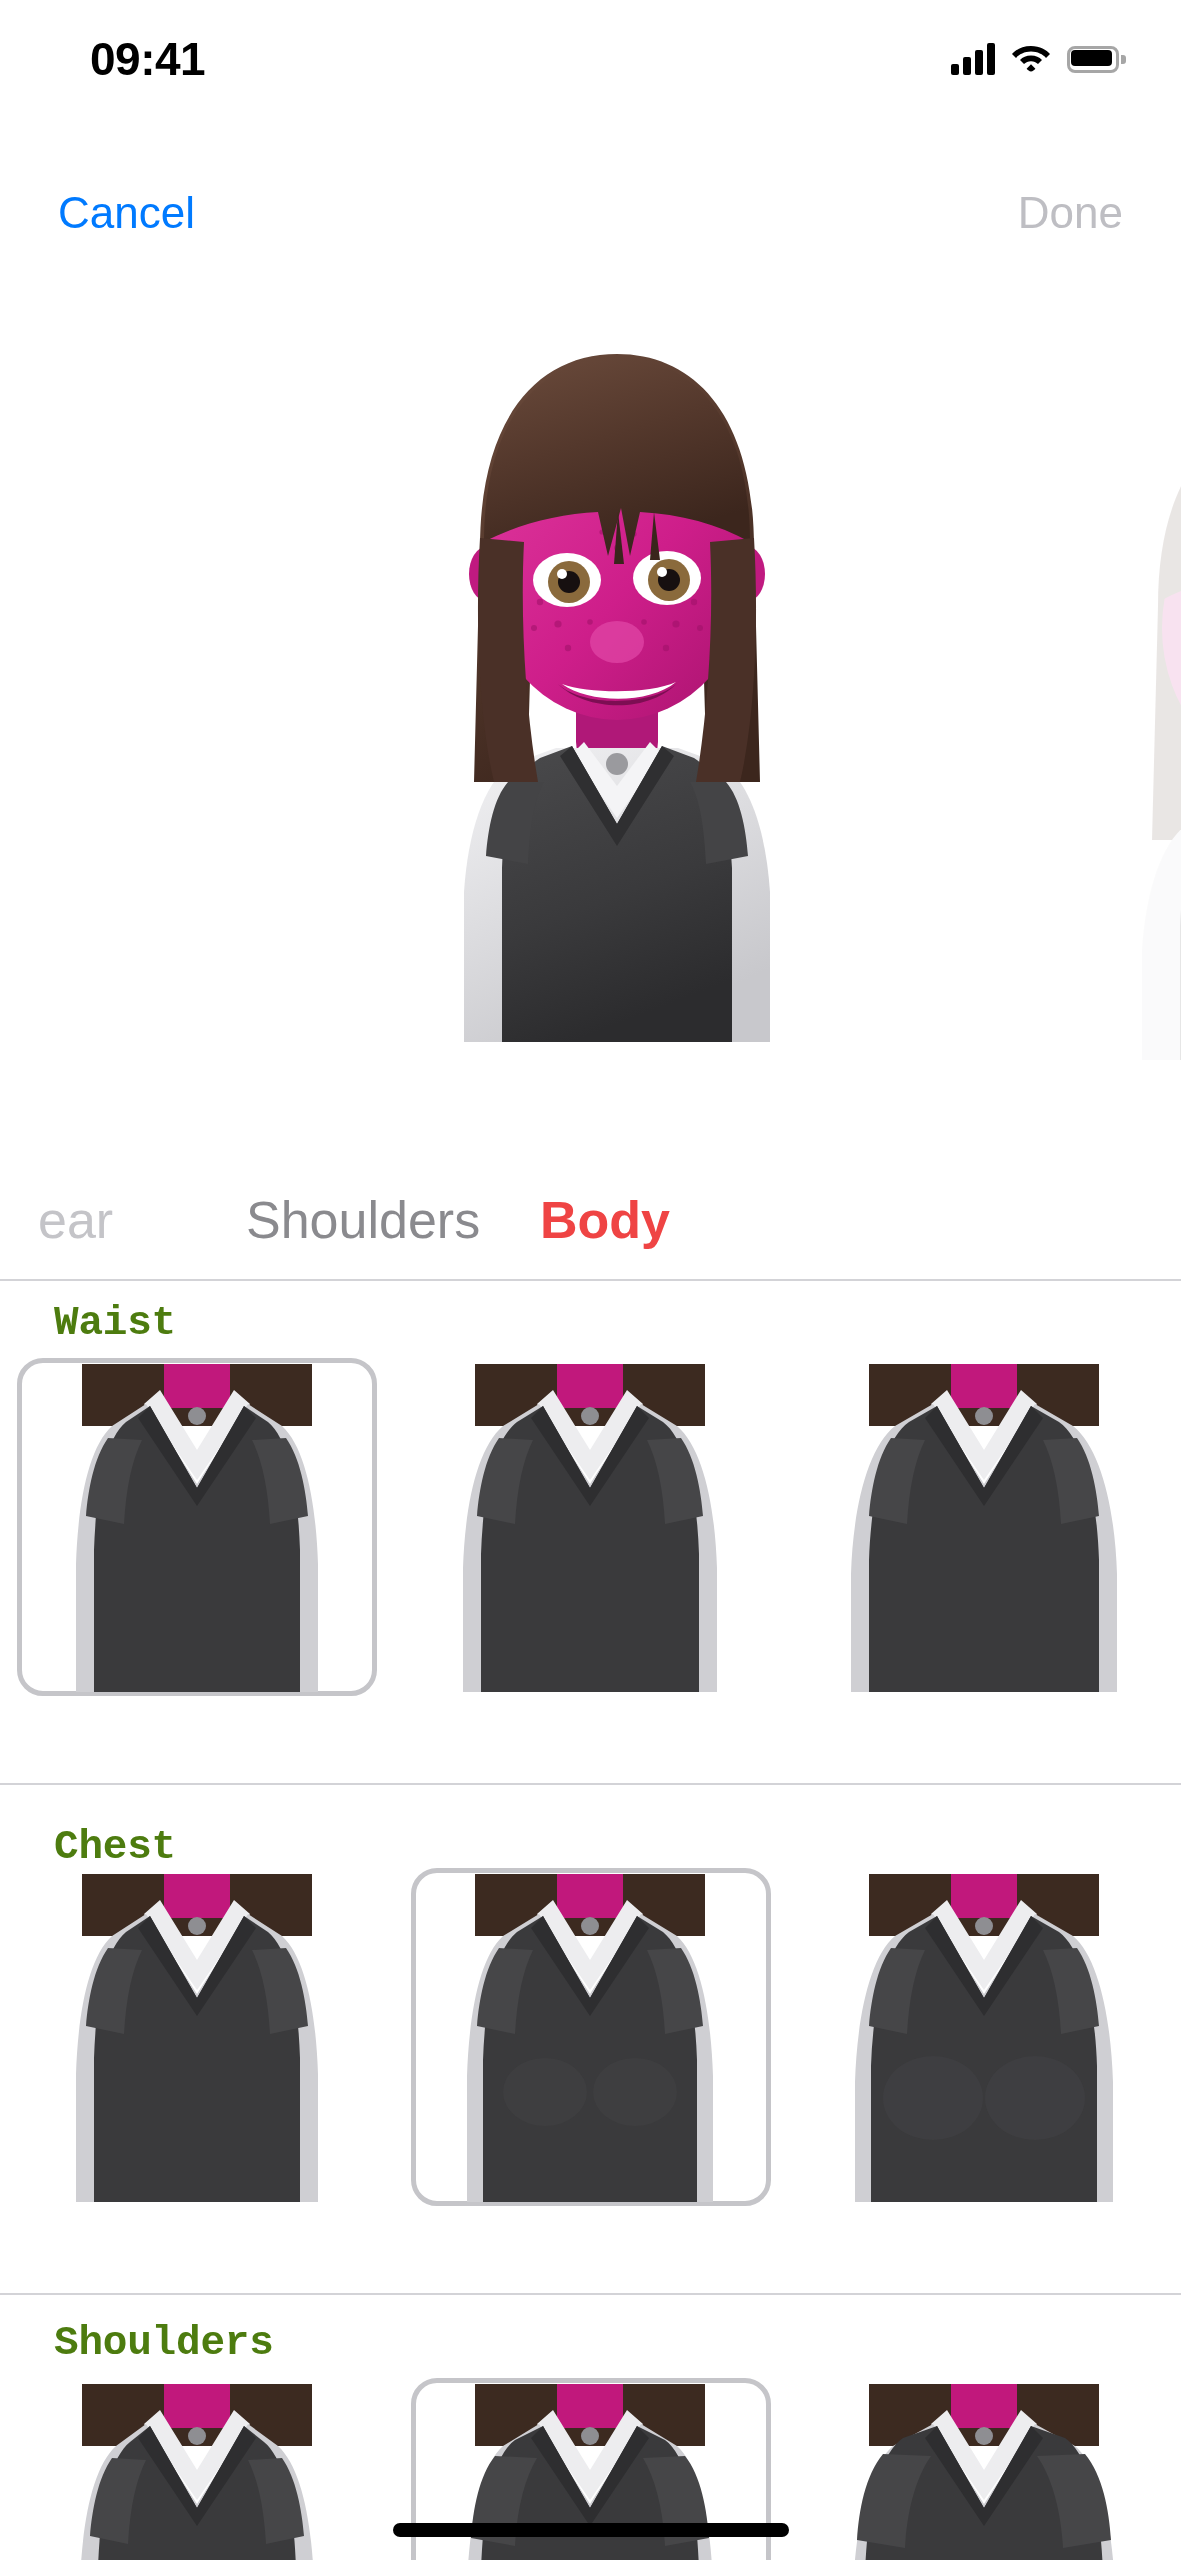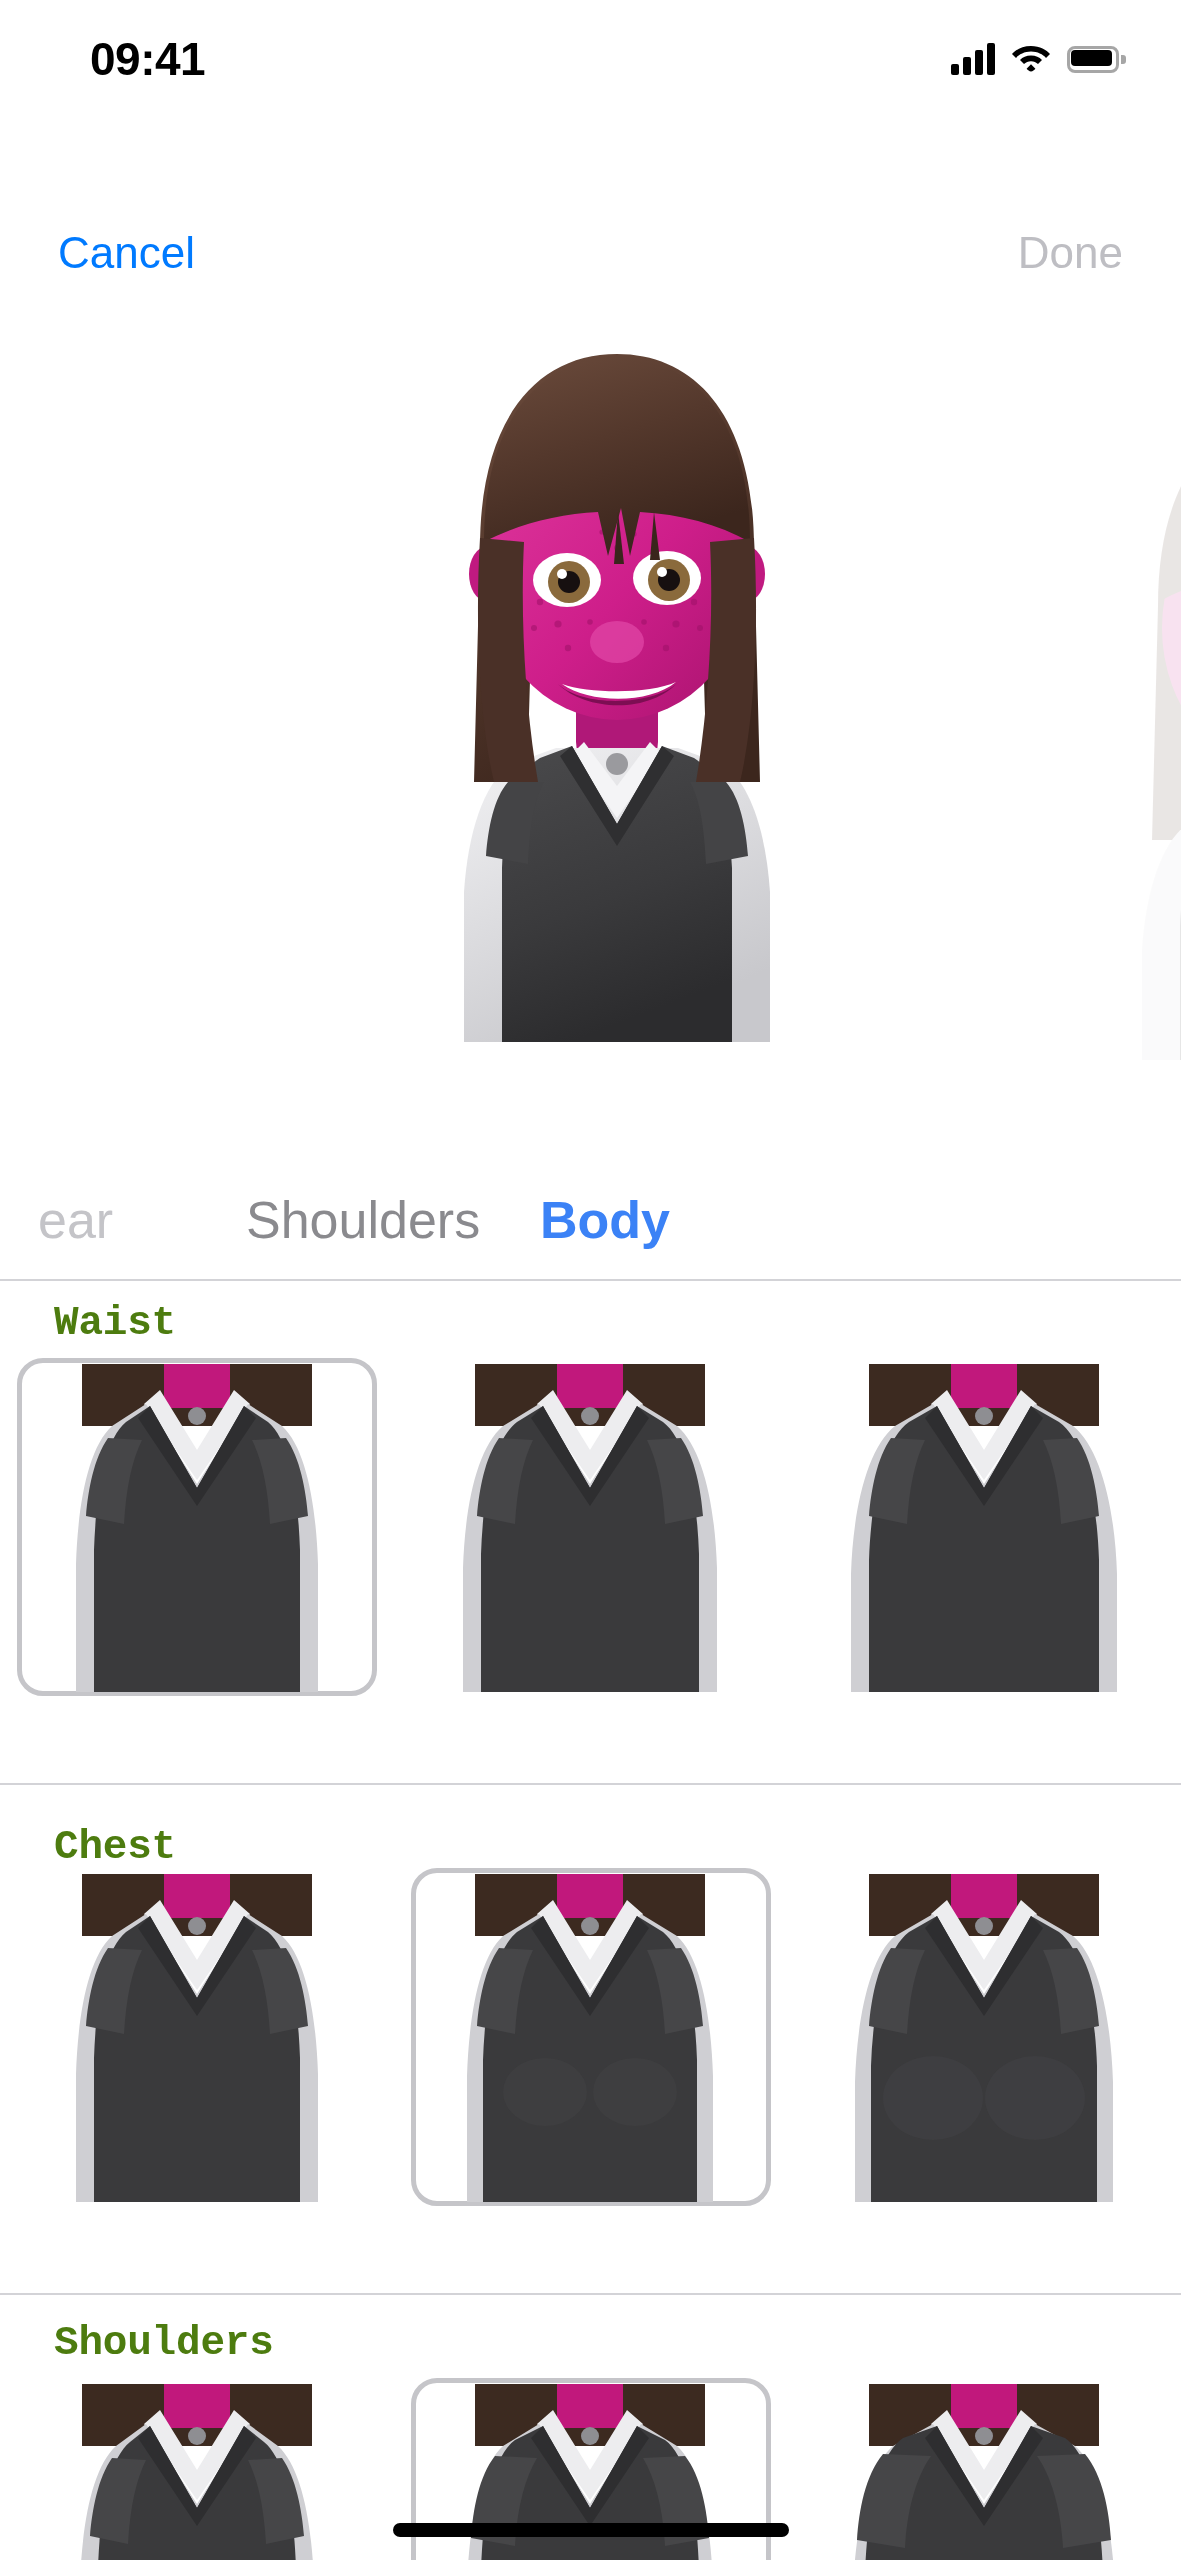--- a/index.html
+++ b/index.html
@@ -71,21 +71,21 @@
     border-radius: 0 3px 3px 0;
   }
 
   
   .nav-bar {
     position: absolute;
     top: 188px; left: 0;
     width: 1181px;
     height: 90px;
     display: flex;
-    align-items: flex-end;
+    align-items: flex-start;
     justify-content: space-between;
     padding: 0 58px;
   }
   .nav-btn {
     font-size: 44px;
     background: none;
     border: none;
     font-family: "Liberation Sans", sans-serif;
     cursor: pointer;
     padding: 0;
@@ -134,21 +134,21 @@
   .tab-partial {
     position: absolute; left: 38px; top: 40px;
     color: #C4C4C8;
   }
   .tab-clothing {
     position: absolute; left: 246px; top: 40px;
     color: #8A8A8E;
   }
   .tab-body {
     position: absolute; left: 540px; top: 40px;
-    color: #3b82f6;
+    color: #ef4444;
     font-weight: 700;
   }
 
   .hairline {
     position: absolute; left: 0;
     width: 1181px; height: 2px;
     background: #D3D3D7;
   }
 
   

